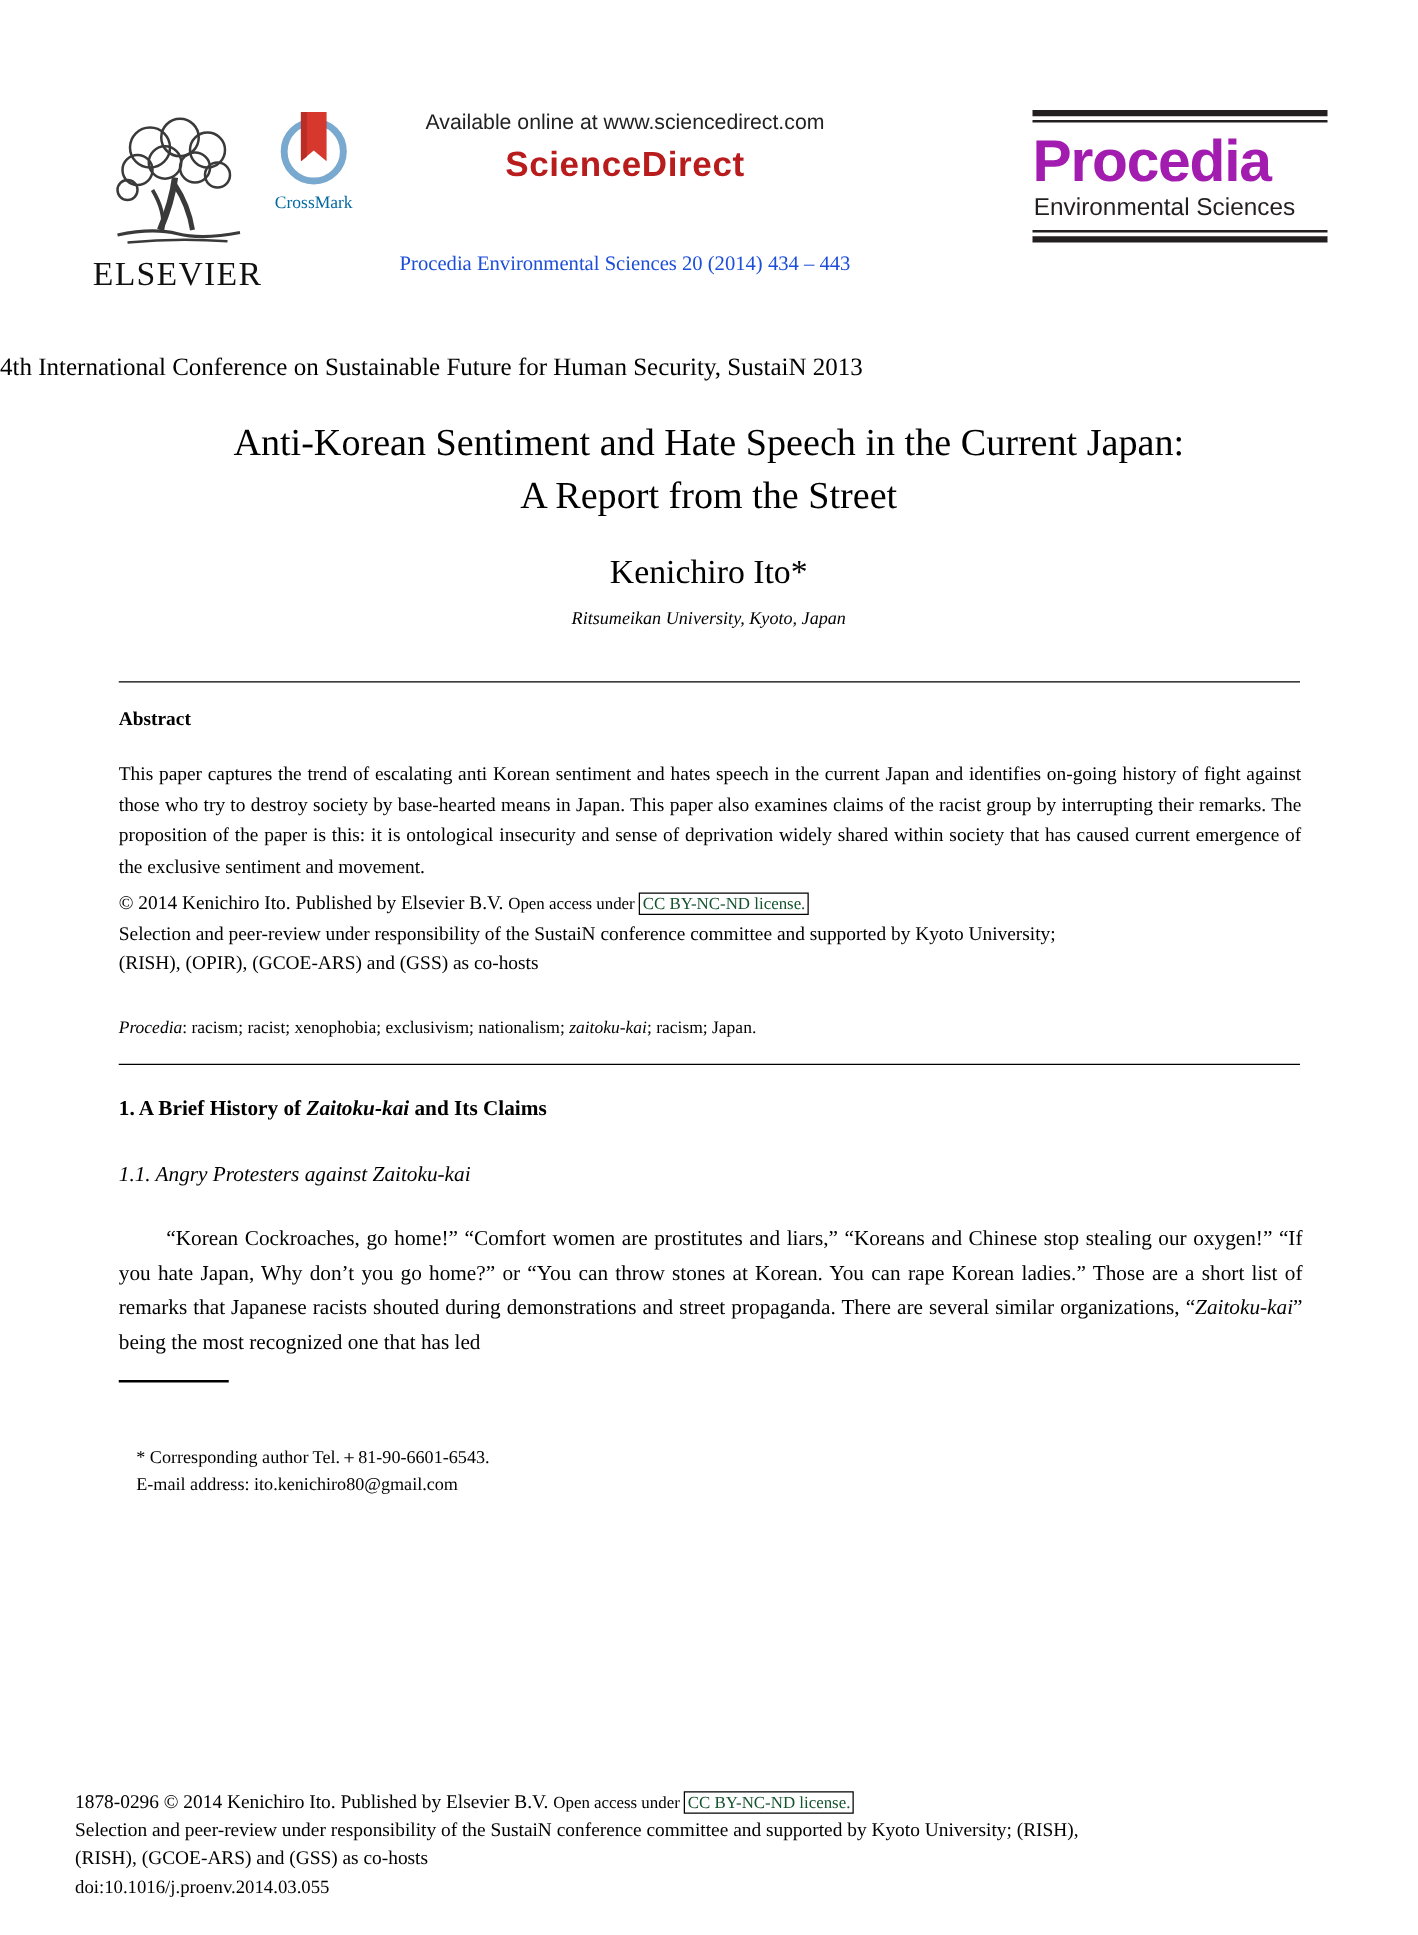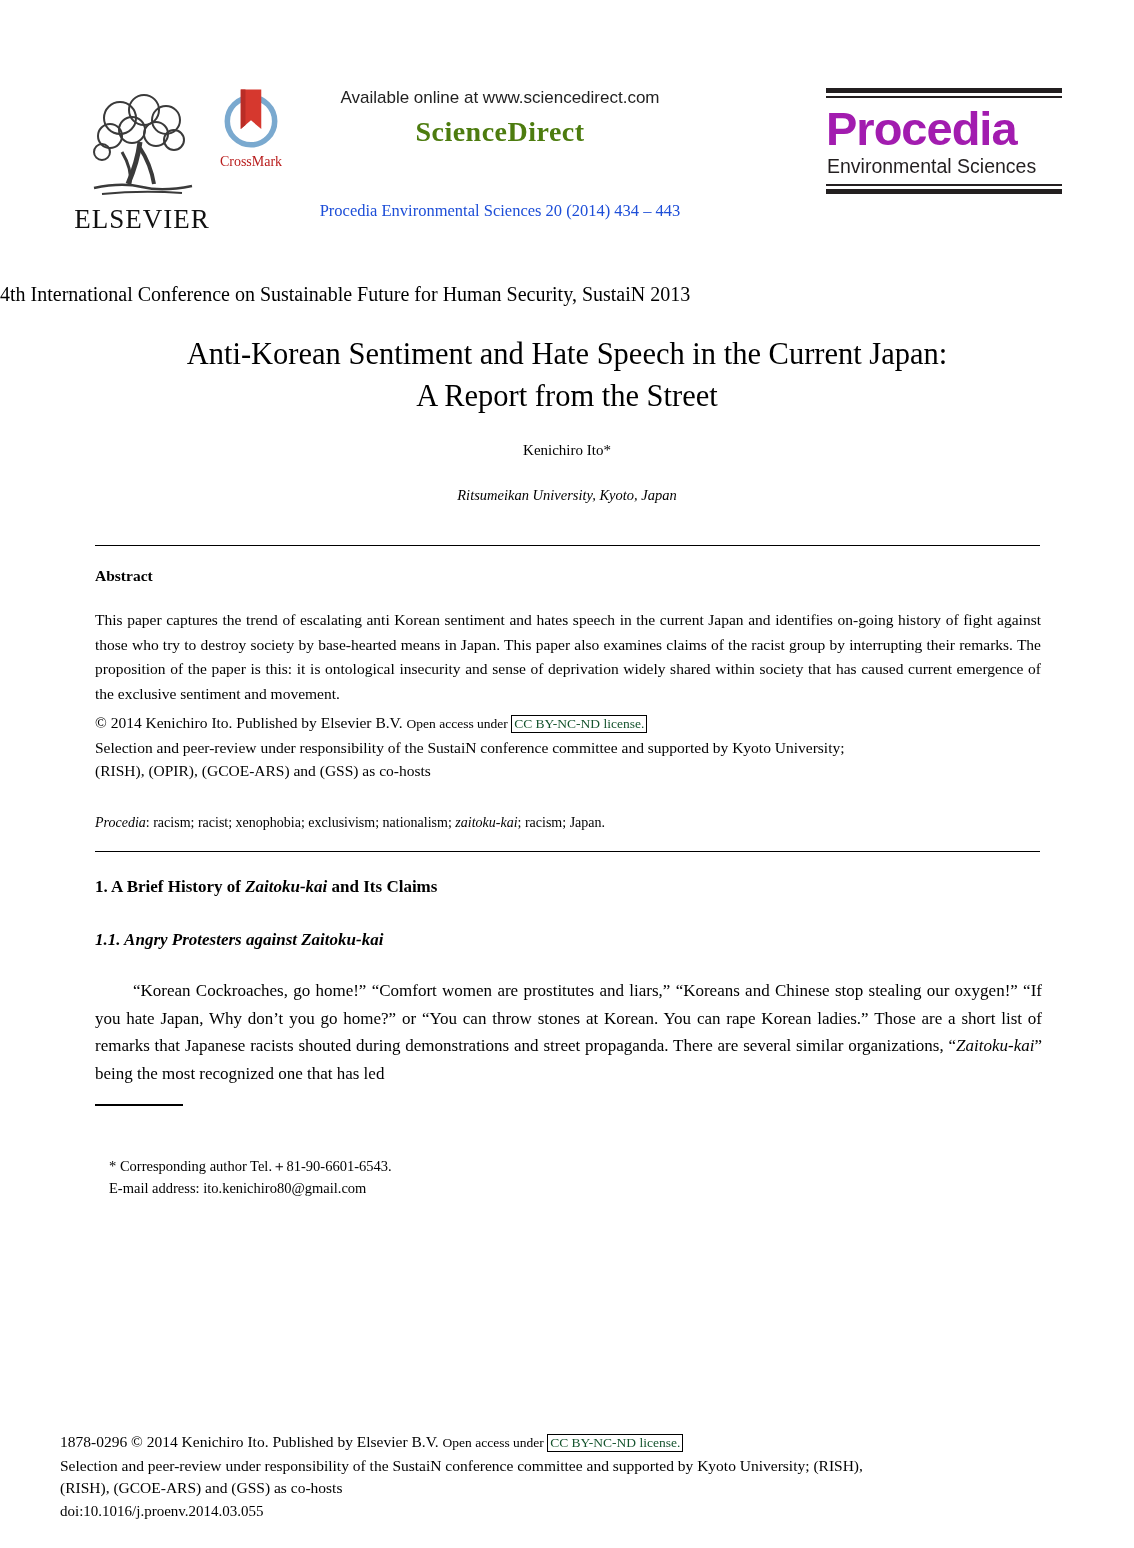--- a/index.html
+++ b/index.html
@@ -11,50 +11,50 @@
     background: #ffffff;
     color: #000;
     font-family: "Liberation Serif", serif;
     overflow: hidden;
   }
   
   .elsevier-logo { position: absolute; left: 68px; top: 92px; width: 148px; text-align: center; }
   .elsevier-logo svg { display: block; margin: 0 auto; }
   .elsevier-label { font-family: "Liberation Serif", serif; font-size: 27px; letter-spacing: 1px; color: #111; margin-top: 2px; }
   .crossmark { position: absolute; left: 213px; top: 88px; width: 76px; text-align: center; }
-  .crossmark-label { font-family: "Liberation Serif", serif; font-size: 14px; color: #b91c1c; margin-top: 2px; }
+  .crossmark-label { font-family: "Liberation Serif", serif; font-size: 14px; color: #0369a1; margin-top: 2px; }
   .head-center { position: absolute; left: 280px; top: 88px; width: 440px; text-align: center; }
   .available-online { font-family: "Liberation Sans", sans-serif; font-size: 17px; color: #222; }
-  .sciencedirect { font-family: Liberation Serif, serif; font-weight: bold; font-size: 28px; color: #4d7c0f; margin-top: 8px; letter-spacing: 0.5px; }
+  .sciencedirect { font-family: Liberation Sans, sans-serif; font-weight: bold; font-size: 28px; color: #b91c1c; margin-top: 8px; letter-spacing: 0.5px; }
   .journal-ref { font-size: 16.5px; color: #1d4ed8; margin-top: 53px; }
   .procedia-box { position: absolute; left: 826px; top: 88px; width: 236px; }
   .bar { background: #231f20; }
   .bar.thick { height: 5px; }
   .bar.thin { height: 2px; margin-top: 3px; }
   .bar.thin2 { height: 2px; margin-bottom: 3px; }
   .procedia-title { font-family: "Liberation Sans", sans-serif; font-weight: bold; font-size: 47px; color: #a21caf; letter-spacing: -1px; line-height: 1.05; margin-top: 6px; }
   .procedia-sub { font-family: "Liberation Sans", sans-serif; font-size: 19.5px; color: #231f20; margin: 2px 0 6px 1px; }
   
   .conference { position: absolute; top: 283px; left: 0; width: 100%; font-size: 20px; }
   .paper-title { position: absolute; top: 333px; left: 0; width: 100%; text-align: center; font-size: 30.5px; line-height: 1.38; }
-  .author { position: absolute; top: 442px; left: 0; width: 100%; text-align: center; font-size: 15px; }
+  .author { position: absolute; top: 442px; left: 0; width: 100%; text-align: center; font-size: 27px; }
   .affiliation { position: absolute; top: 487px; left: 0; width: 100%; text-align: center; font-size: 14.5px; font-style: italic; }
   .rule { position: absolute; left: 95px; width: 945px; border: 0; border-top: 1.6px solid #000; }
   .rule-1 { top: 545px; }
   .rule-2 { top: 851px; }
   .abstract-heading { position: absolute; top: 567px; left: 95px; font-size: 15.5px; font-weight: bold; }
   .abstract-body { position: absolute; top: 608px; left: 95px; width: 946px; font-size: 15.5px; line-height: 24.5px; text-align: justify; }
   .copyright-line { position: absolute; top: 714px; left: 95px; width: 946px; font-size: 15.5px; }
   .small-note { font-size: 13.5px; }
   .license-link { color: #14532d; border: 1px solid #000000; padding: 0 2px 1px 2px; text-decoration: none; font-size: 13.5px; cursor: pointer; }
   .selection-lines { position: absolute; top: 737px; left: 95px; width: 946px; font-size: 15.5px; line-height: 22.5px; }
   .keywords-line { position: absolute; top: 815px; left: 95px; width: 946px; font-size: 14px; }
   .italic { font-style: italic; }
   .sec-heading { position: absolute; top: 877px; left: 95px; width: 946px; font-size: 17px; font-weight: bold; }
-  .subsec-heading { position: absolute; top: 930px; left: 95px; width: 946px; font-size: 17px; font-style: italic; font-weight: bold; }
+  .subsec-heading { position: absolute; top: 930px; left: 95px; width: 946px; font-size: 17px; font-style: italic; }
   .body-para { position: absolute; top: 977px; left: 95px; width: 947px; font-size: 17px; line-height: 27.5px; text-align: justify; text-indent: 38px; }
   .footnote-rule { position: absolute; top: 1104px; left: 95px; width: 88px; border: 0; border-top: 2px solid #000; }
   .footnote { position: absolute; top: 1155px; left: 109px; font-size: 14.5px; line-height: 22px; }
   
   .footer { position: absolute; top: 1431px; left: 60px; width: 1020px; font-size: 15.5px; line-height: 22.5px; }
   .doi-line { font-size: 15px; }
 </style>
 </head>
 <body>
 

